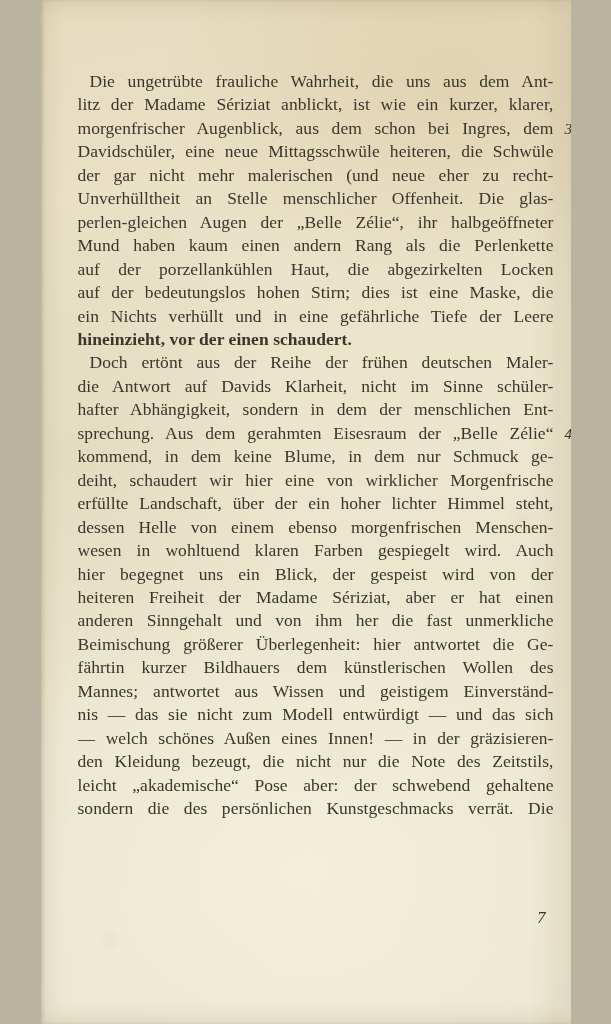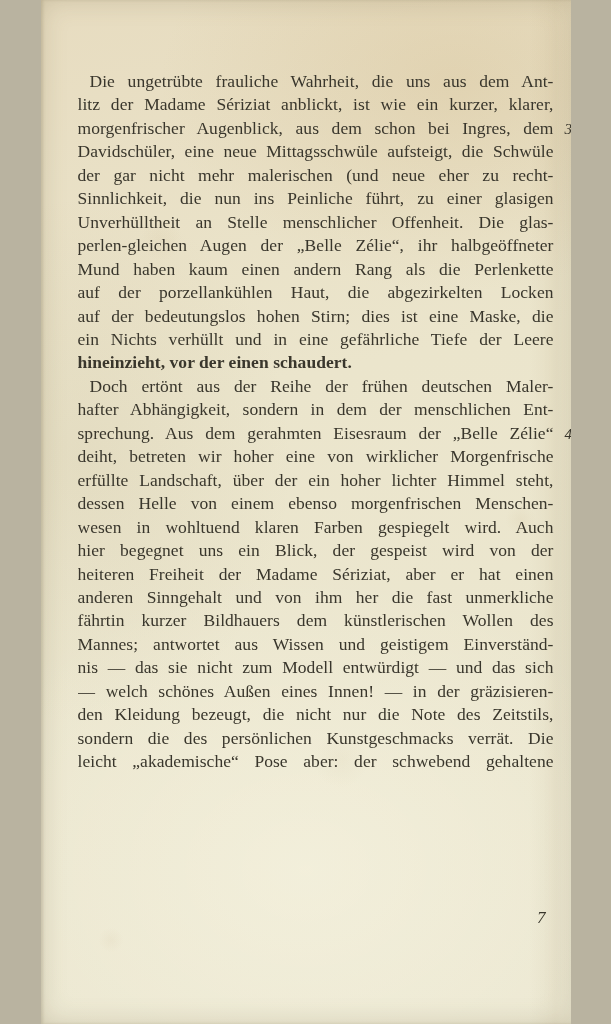--- a/index.html
+++ b/index.html
@@ -78,44 +78,46 @@
   }
 </style>
 </head>
 <body>
 
 <div class="page">
   <div class="text-block" id="text-block">
       <div class="line indent">Die ungetrübte frauliche Wahrheit, die uns aus dem Ant-</div>
       <div class="line">litz der Madame Sériziat anblickt, ist wie ein kurzer, klarer,</div>
       <div class="line">morgenfrischer Augenblick, aus dem schon bei Ingres, dem</div>
-      <div class="line">Davidschüler, eine neue Mittagsschwüle aufsteigt, die Schwüle</div>
+      <div class="line">Davidschüler, eine neue Mittagsschwüle heiteren, die Schwüle</div>
       <div class="line">der gar nicht mehr malerischen (und neue eher zu recht-</div>
-      <div class="line">Sinnlichkeit, die nun ins Peinliche führt, zu einer glasigen</div>
       <div class="line">Unverhülltheit an Stelle menschlicher Offenheit. Die glas-</div>
       <div class="line">perlen-gleichen Augen der „Belle Zélie“, ihr halbgeöffneter</div>
       <div class="line">Mund haben kaum einen andern Rang als die Perlenkette</div>
       <div class="line">auf der porzellankühlen Haut, die abgezirkelten Locken</div>
       <div class="line">auf der bedeutungslos hohen Stirn; dies ist eine Maske, die</div>
       <div class="line">ein Nichts verhüllt und in eine gefährliche Tiefe der Leere</div>
       <div class="line para-end">hineinzieht, vor der einen schaudert.</div>
       <div class="line indent">Doch ertönt aus der Reihe der frühen deutschen Maler-</div>
+      <div class="line">die Antwort auf Davids Klarheit, nicht im Sinne schüler-</div>
       <div class="line">hafter Abhängigkeit, sondern in dem der menschlichen Ent-</div>
       <div class="line">sprechung. Aus dem gerahmten Eisesraum der „Belle Zélie“</div>
-      <div class="line">deiht, betreten wir hoher eine von wirklicher Morgenfrische</div>
+      <div class="line">kommend, in dem keine Blume, in dem nur Schmuck ge-</div>
+      <div class="line">deiht, schaudert wir hier eine von wirklicher Morgenfrische</div>
       <div class="line">erfüllte Landschaft, über der ein hoher lichter Himmel steht,</div>
       <div class="line">dessen Helle von einem ebenso morgenfrischen Menschen-</div>
       <div class="line">wesen in wohltuend klaren Farben gespiegelt wird. Auch</div>
       <div class="line">hier begegnet uns ein Blick, der gespeist wird von der</div>
       <div class="line">heiteren Freiheit der Madame Sériziat, aber er hat einen</div>
       <div class="line">anderen Sinngehalt und von ihm her die fast unmerkliche</div>
+      <div class="line">Beimischung größerer Überlegenheit: hier antwortet die Ge-</div>
       <div class="line">fährtin kurzer Bildhauers dem künstlerischen Wollen des</div>
       <div class="line">Mannes; antwortet aus Wissen und geistigem Einverständ-</div>
       <div class="line">nis — das sie nicht zum Modell entwürdigt — und das sich</div>
       <div class="line">— welch schönes Außen eines Innen! — in der gräzisieren-</div>
       <div class="line">den Kleidung bezeugt, die nicht nur die Note des Zeitstils,</div>
+      <div class="line">leicht „akademische“ Pose aber: der schwebend gehaltene</div>
       <div class="line">sondern die des persönlichen Kunstgeschmacks verrät. Die</div>
-      <div class="line">leicht „akademische“ Pose aber: der schwebend gehaltene</div>
       <div class="margin-note" style="top: 47.92px;">3</div>
       <div class="margin-note" style="top: 352.9px;">4</div>
     </div>
   <div class="page-number">7</div>
 </div>
 
 </body></html>

